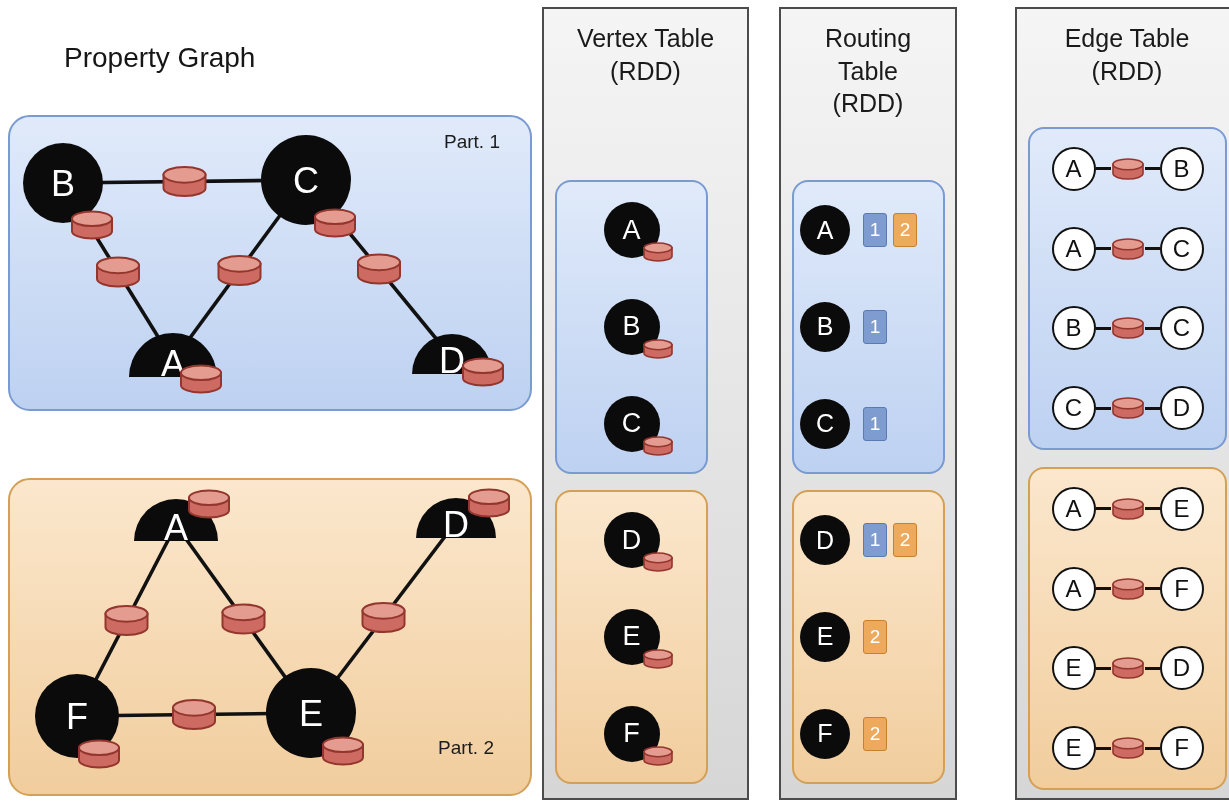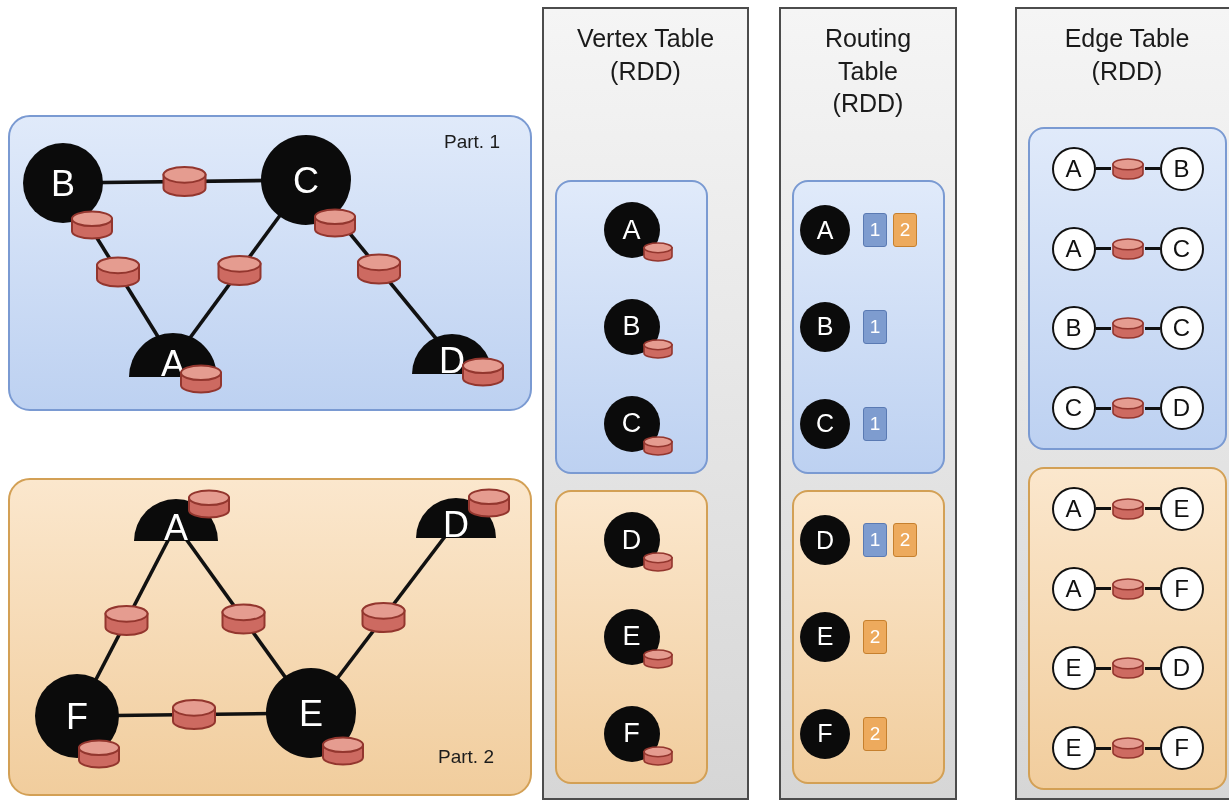--- a/index.html
+++ b/index.html
@@ -11,21 +11,21 @@
   .pg-title { position:absolute; left:64px; top:42px; font-size:28px; color:var(--text-color,#161616); }
   .part-box { position:absolute; border-radius:22px; }
   .part1-box { left:8px; top:115px; width:524px; height:296px;
     background:linear-gradient(180deg,var(--partition1-fill-top,#e0eafa),var(--partition1-fill-bottom,#bdd1f1));
     border:2px solid var(--partition1-border,#7a9ad2); }
   .part2-box { left:8px; top:478px; width:524px; height:318px;
     background:linear-gradient(180deg,var(--partition2-fill-top,#fbe7cd),var(--partition2-fill-bottom,#f1cd9d));
     border:2px solid var(--partition2-border,#d3a055); }
   .part-label { position:absolute; font-size:19px; color:#1c1c1c; }
   .part1-box .part-label { top:14px; right:30px; }
-  .part2-box .part-label { bottom:26px; right:36px;margin-left:44px; }
+  .part2-box .part-label { bottom:35px; right:36px;margin-left:44px; }
   .cut-row { position:absolute; left:10px; top:418px; display:flex; align-items:center; gap:9px;
              font-size:26px; color:var(--text-color,#161616); }
   #graph-svg { position:absolute; left:0; top:0; pointer-events:none; }
   #graph-svg text { font-family:"Liberation Sans", sans-serif; fill:#ffffff; }
 
   
   .column { position:absolute; top:7px; height:793px;
     background:linear-gradient(180deg,var(--column-fill-top,#f5f5f5),var(--column-fill-bottom,#d6d6d6));
     border:2px solid var(--column-border,#4c4c4c); }
   #vertex-col  { left:542px;  width:207px; }
@@ -62,20 +62,21 @@
   .edge-circle { width:44px; height:44px; border-radius:50%; background:#ffffff;
                  border:2.5px solid var(--edge-stroke,#111); color:#111;
                  display:flex; align-items:center; justify-content:center; font-size:24px; flex:0 0 auto; }
   .edge-seg { width:15px; height:3px; background:var(--edge-stroke,#111); }
 </style>
 </head>
 <body>
 
 <div class="stage">
 
+  <div class="pg-title">Property Graph</div>
 
   <div class="part-box part1-box">
     <div class="part-label">Part. 1</div>
   </div>
 
 
   <div class="part-box part2-box">
     <div class="part-label">Part. 2</div>
   </div>
 

